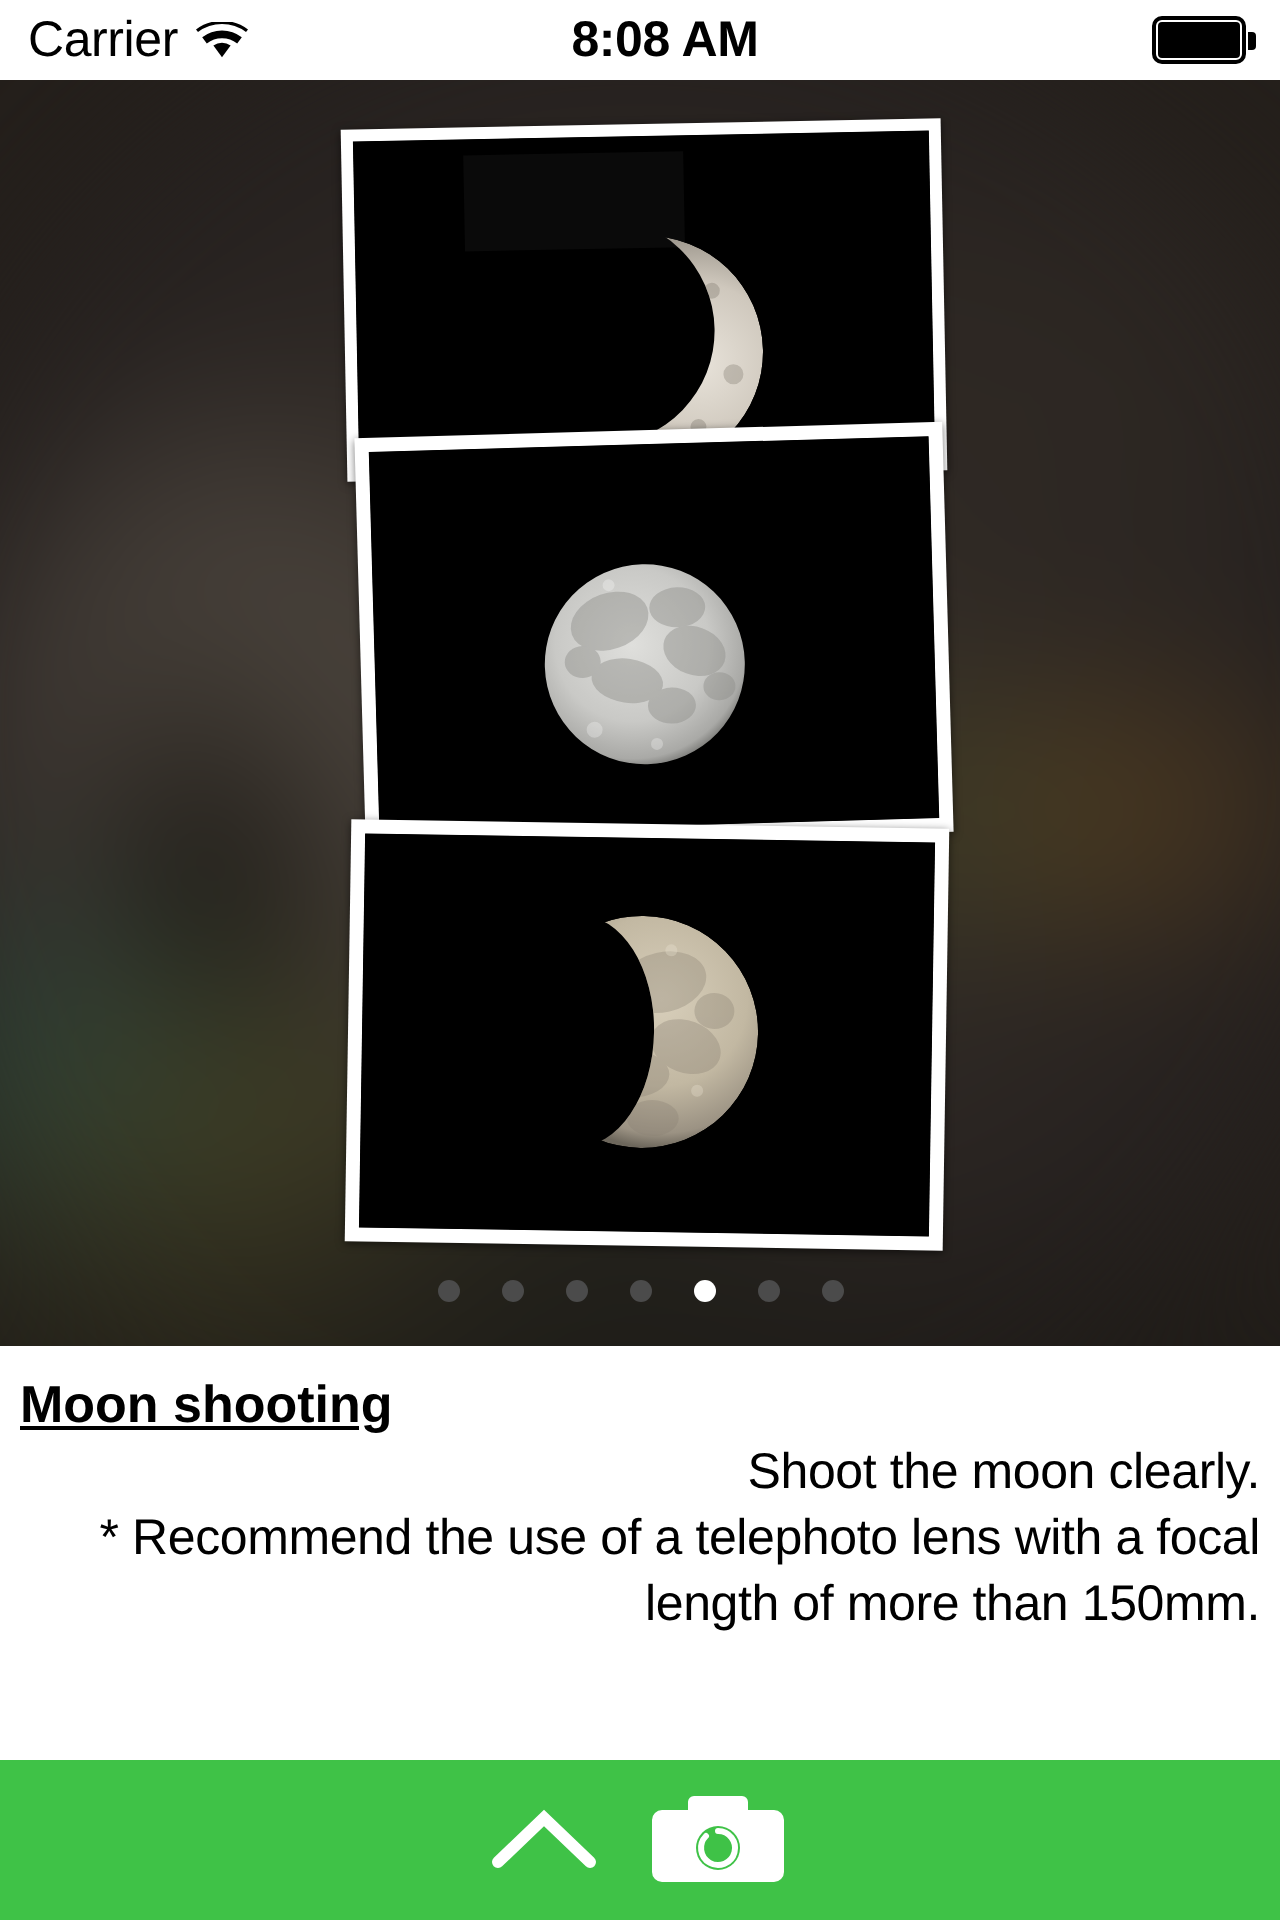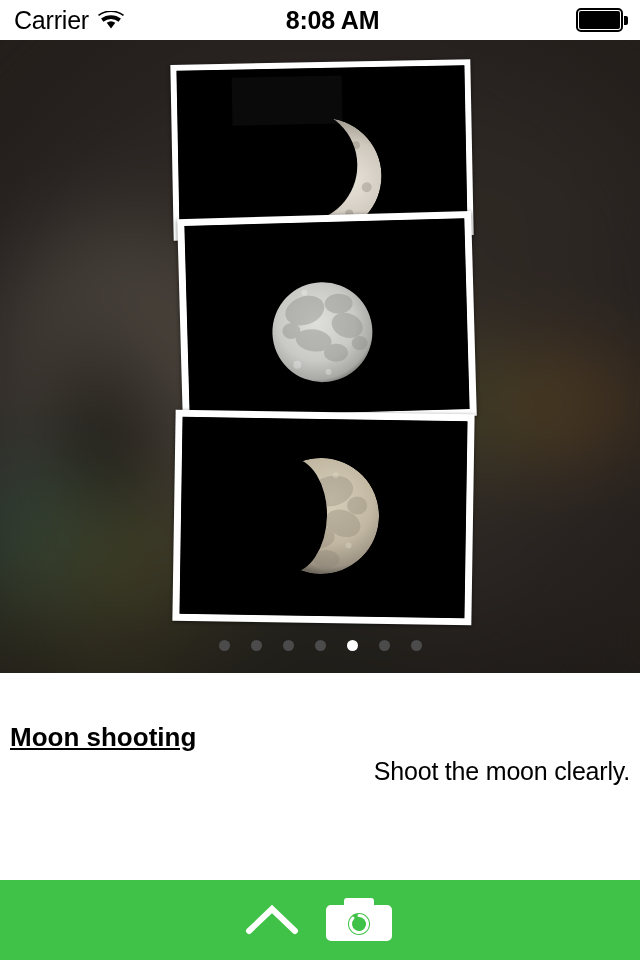--- a/index.html
+++ b/index.html
@@ -82,21 +82,21 @@
   .dot.active{ background:#ffffff; }
 
   
   .desc{
     position:absolute; left:0; top:673px; width:640px; height:207px;
     background:#ffffff; padding:14px 10px 0 10px;
     color:#000;
   }
   .desc-title{
     font-size:26px; font-weight:700; text-decoration:underline;
-    display:inline-block; line-height:1.18; margin-bottom:2px;margin-top:35px;
+    display:inline-block; line-height:1.18; margin-bottom:2px;
   }
   .desc-body{ font-size:25px; line-height:1.32; letter-spacing:-0.2px; }
   .desc-body p{ margin:0;text-align:right; }
 
   
   .toolbar{
     position:absolute; left:0; top:880px; width:640px; height:80px;
     background:#3fc247;
     display:flex; align-items:center; justify-content:center; gap:18px;
   }
@@ -253,20 +253,21 @@
       <span class="dot active"></span>
       <span class="dot"></span>
       <span class="dot"></span>
     </div>
   </div>
 
   <div class="desc">
     <div><span class="desc-title">Moon shooting</span></div>
     <div class="desc-body">
       <p>Shoot the moon clearly.</p>
+      <p>* Recommend the use of a telephoto lens with a focal length of more than 150mm.</p>
     </div>
   </div>
 
   <div class="toolbar">
     <button class="tb-btn chevron-btn">
       <span>
         <svg width="52" height="34" viewBox="0 0 52 34">
           <path d="M3 29 L26 7 L49 29" fill="none" stroke="#ffffff" stroke-width="6" stroke-linecap="round" stroke-linejoin="miter"></path>
         </svg>
       </span>

